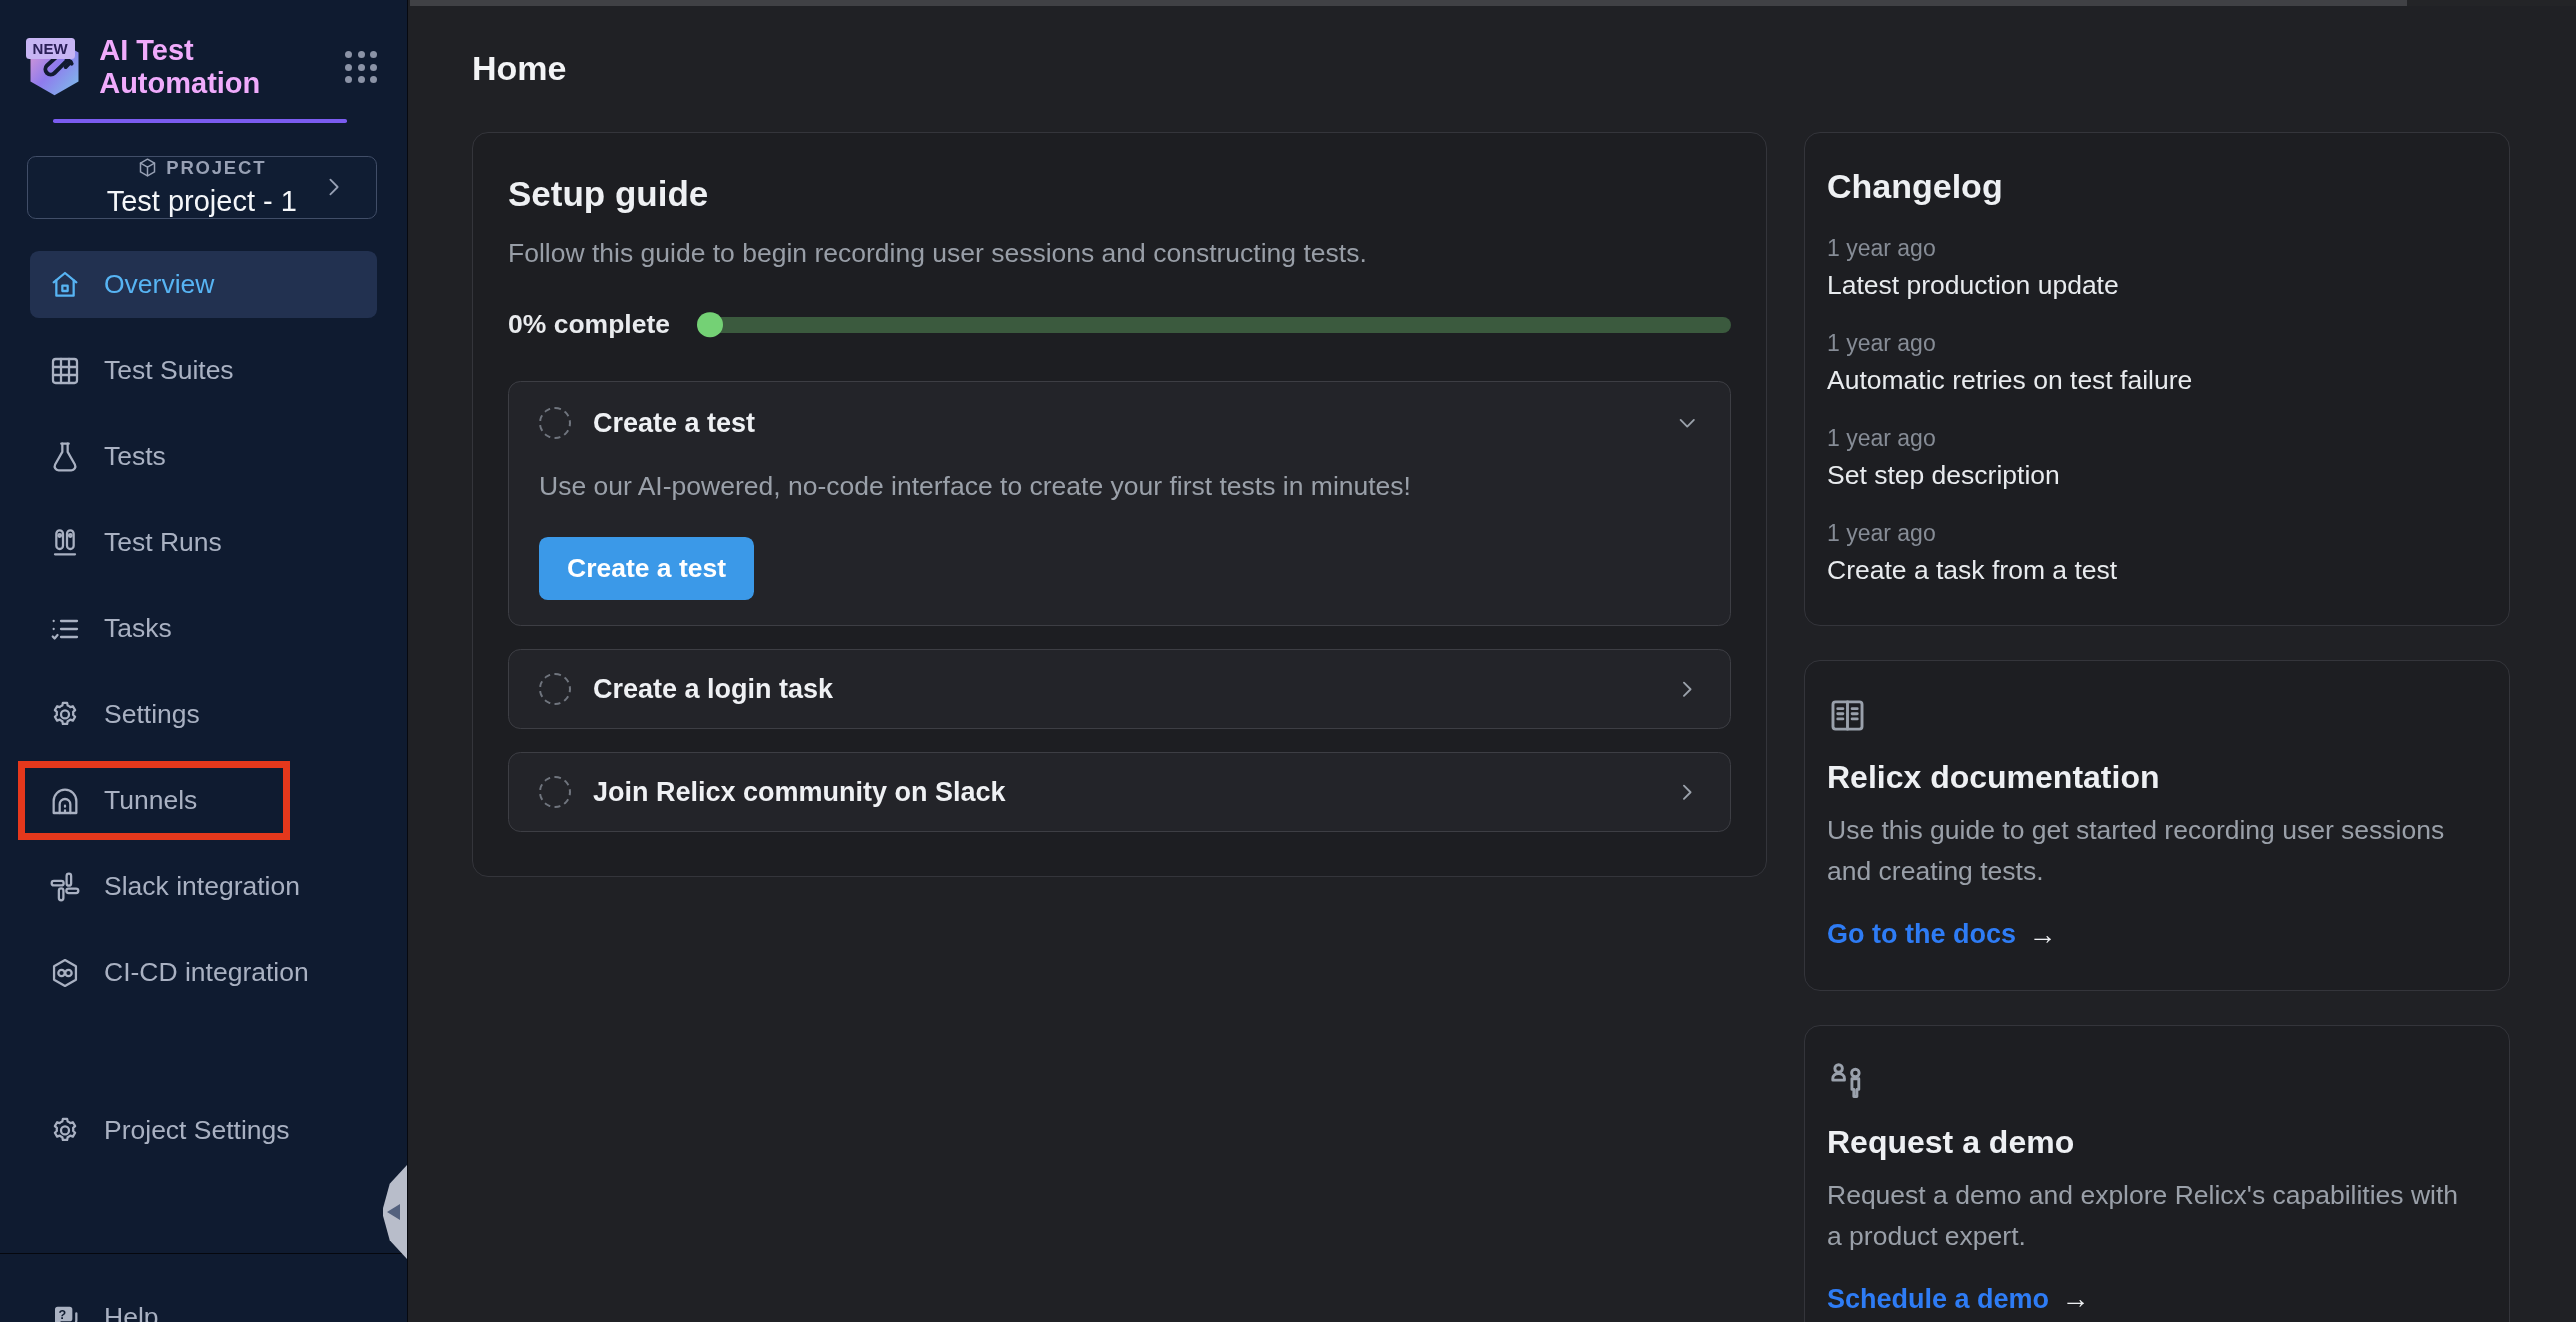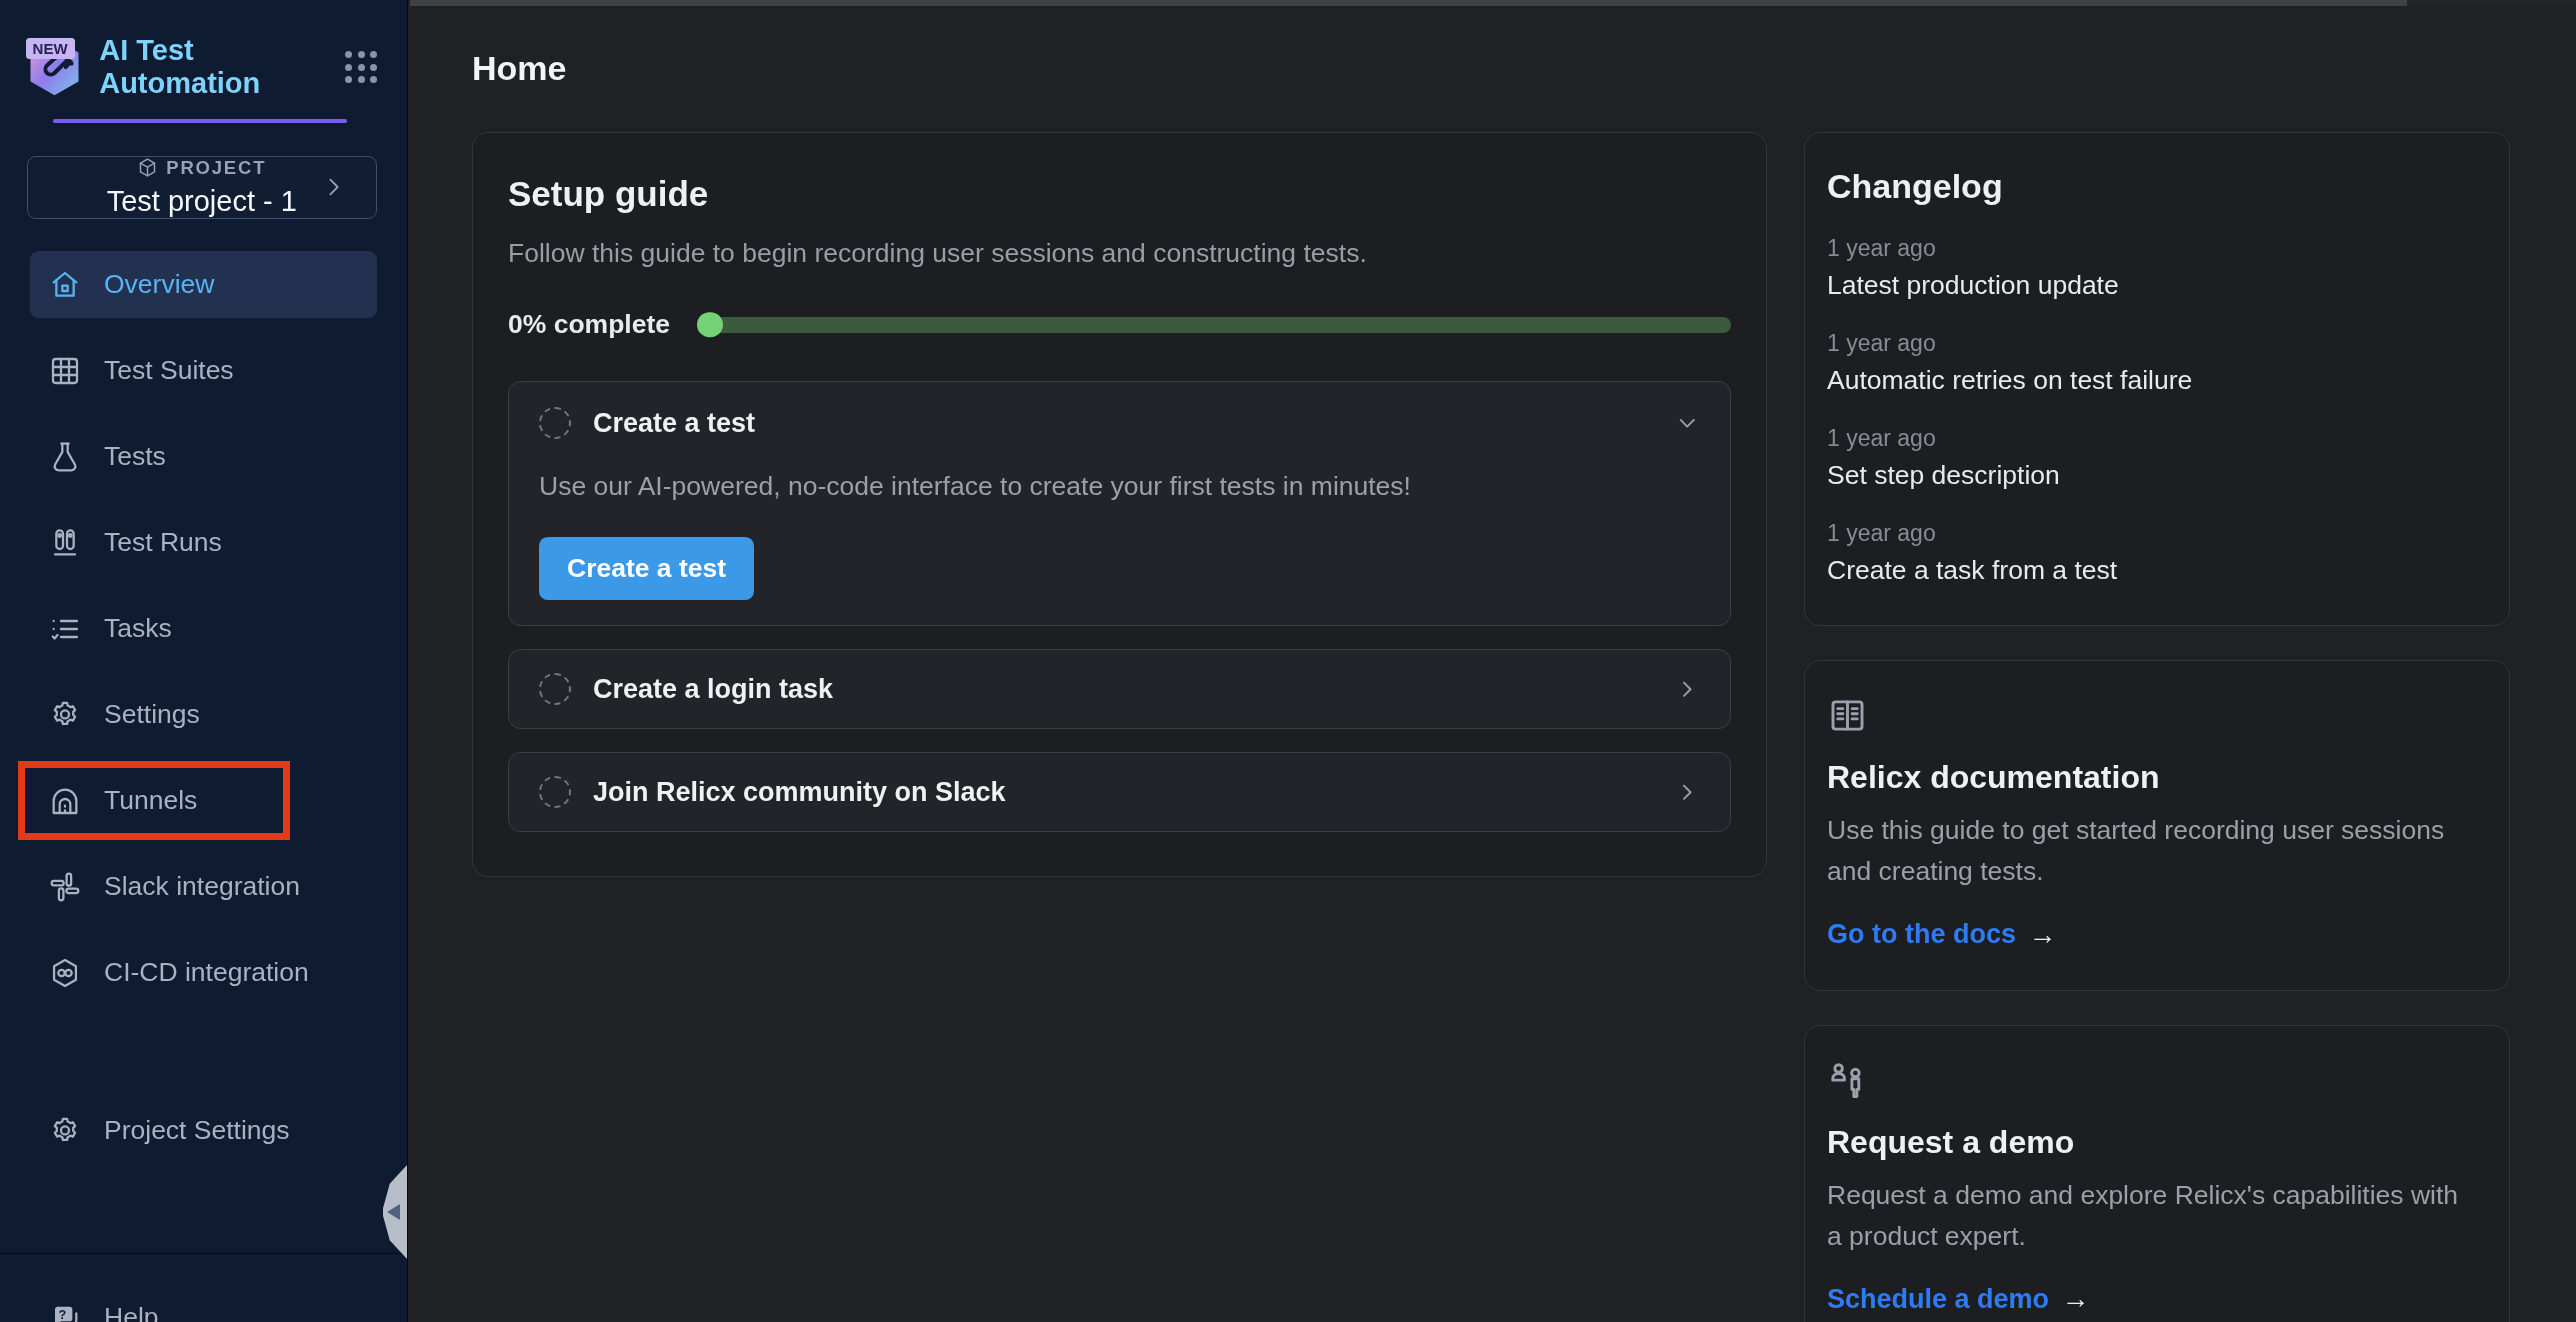--- a/index.html
+++ b/index.html
@@ -20,21 +20,21 @@
     background:#0f1b30; border-right:1.8px solid #07090f;
     display:flex; flex-direction:column;
   }
   .brand { position:relative; padding:34px 30px 0 26.5px; }
   .new-badge {
     position:absolute; left:25.6px; top:4.4px;
     background:#c7b5f3; color:#2b2058;
     font-size:15px; font-weight:bold; padding:1.8px 7px; border-radius:3.5px;margin-top:34px;
   }
   .brand-row { display:flex; align-items:center; }
-  .brand-title { margin-left:17.7px; font-size:29px; font-weight:bold; color:#7dd3fc; line-height:33px; width:212px; }
+  .brand-title { margin-left:17.7px; font-size:29px; font-weight:bold; color:#f0abfc; line-height:33px; width:212px; }
   .launcher { margin-left:auto; display:grid; grid-template-columns:repeat(3,7px); grid-gap:5.3px; cursor:pointer; }
   .launcher i { width:7px; height:7px; border-radius:50%; background:#8b93a6; }
   .brand-bar { height:4.4px; background:#7a5cf0; margin:18.5px 30px 0 26.5px; border-radius:1.8px; }
 
   .project-box {
     margin:33px 30px 0 26.5px; height:89px;
     border:1.8px solid #414e68; border-radius:8.8px;
     display:flex; flex-direction:column; align-items:center; justify-content:center;
     position:relative; cursor:pointer; background:#101d33;
   }

